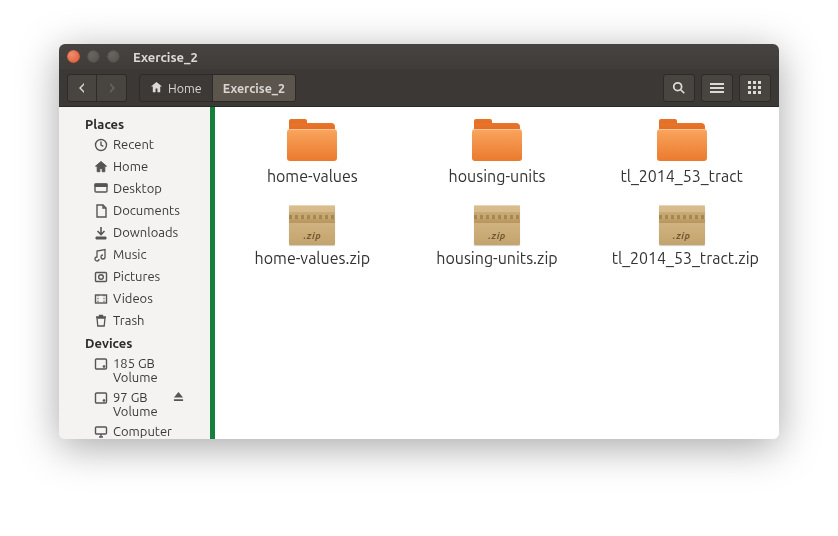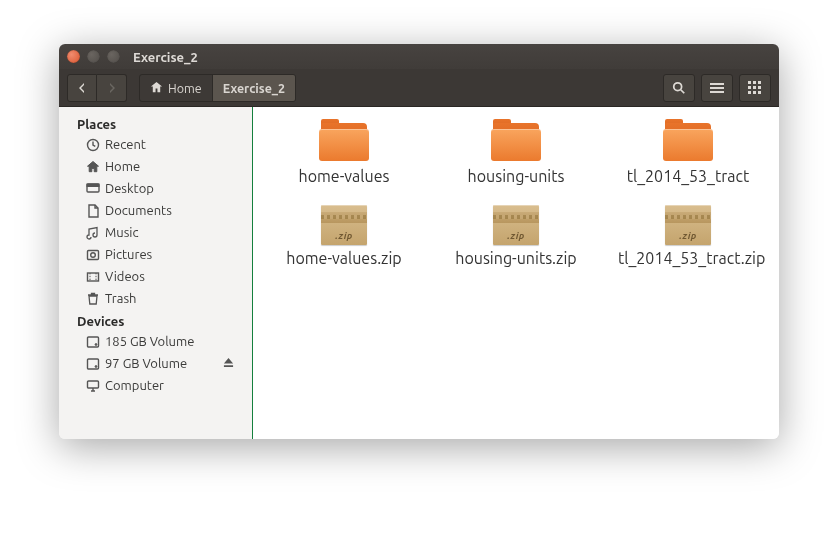--- a/index.html
+++ b/index.html
@@ -22,21 +22,21 @@
   .nav-group .nav-btn:first-child { border-top-right-radius: 0; border-bottom-right-radius: 0; }
   .nav-group .nav-btn:last-child { border-top-left-radius: 0; border-bottom-left-radius: 0; border-left: none; }
   .crumbs { display: flex; margin-left: 6px; height: 28px; background: #3d3936; border-radius: 3px; border: 1px solid #2d2a27; overflow: hidden; }
   .crumb { display: flex; align-items: center; padding: 0 10px; color: #d9d5d0; font-size: 12.5px; border-right: 1px solid #2d2a27; cursor: pointer; gap: 5px; }
   .crumb.active { background: #5b554e; font-weight: 600; }
   .crumb:last-child { border-right: none; }
   .spacer { flex: 1; }
   .tool-btn { width: 32px; height: 28px; background: #48443f; border: 1px solid #2d2a27; border-radius: 3px; display: flex; align-items: center; justify-content: center; cursor: pointer; }
   .tool-btn svg { fill: #ddd9d4; }
   .content { display: flex; height: calc(100% - 63px); }
-  .sidebar { width: 194px; background: #f4f3f2; border-right: 1px solid #15803d; padding: 6px 8px; overflow-y: auto; font-size: 13px; color: #3a3a39; }
+  .sidebar { width: 156px; background: #f4f3f2; border-right: 5px solid #15803d; padding: 6px 16px; overflow-y: auto; font-size: 13px; color: #3a3a39; }
   .side-heading { font-weight: 700; font-size: 13px; padding: 4px 10px 3px; color: #2b2b2a; }
   .side-item { display: flex; align-items: flex-start; padding: 3px 10px 3px 18px; gap: 4px; cursor: pointer; position: relative; }
   .side-ic { width: 16px; height: 16px; display: flex; align-items: center; justify-content: center; flex-shrink: 0; }
   .side-ic svg { width: 14px; height: 14px; fill: #555; stroke: #555; }
   .eject { position: absolute; right: 10px; }
   .main { flex: 1; background: #fff; padding: 14px 10px; }
   .grid { display: grid; grid-template-columns: repeat(3, 1fr); gap: 20px 10px; }
   .file { display: flex; flex-direction: column; align-items: center; gap: 4px; cursor: pointer; }
   .file-label { font-size: 16px; color: #333; text-align: center; max-width: 140px; }
   .folder-ic { width: 50px; height: 42px; position: relative; }
@@ -147,20 +147,29 @@
             <svg viewBox="0 0 14 14">
               <path d="M3 1h6l3 3v9H3z" fill="none" stroke="#555" stroke-width="1.4"></path>
               <path d="M9 1v3h3" fill="none" stroke="#555" stroke-width="1.4"></path>
             </svg>
           </span>
           <span>Documents</span>
         </div>
         <div class="side-item">
           <span class="side-ic">
             <svg viewBox="0 0 14 14">
+              <path d="M7 1v7M3.5 5 7 8.5 10.5 5" fill="none" stroke="#555" stroke-width="1.6"></path>
+              <path d="M2 11h10v2H2z"></path>
+            </svg>
+          </span>
+          <span>Downloads</span>
+        </div>
+        <div class="side-item">
+          <span class="side-ic">
+            <svg viewBox="0 0 14 14">
               <path d="M5 11a2 2 0 1 1-2-2V3l8-1.5V9a2 2 0 1 1-2-2" fill="none" stroke="#555" stroke-width="1.3"></path>
             </svg>
           </span>
           <span>Music</span>
         </div>
         <div class="side-item">
           <span class="side-ic">
             <svg viewBox="0 0 14 14">
               <rect x="1.5" y="2.5" width="11" height="9" rx="1" fill="none" stroke="#555" stroke-width="1.4"></rect>
               <circle cx="7" cy="7" r="2.3" fill="none" stroke="#555" stroke-width="1.4"></circle>

